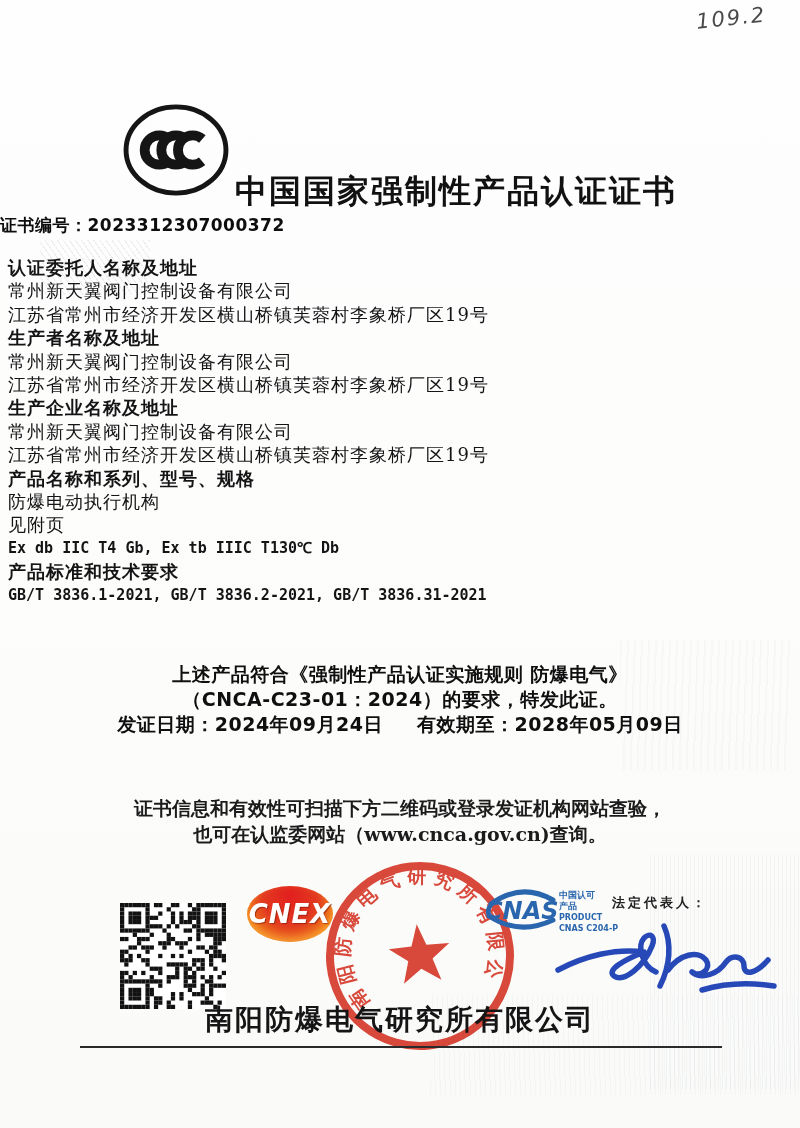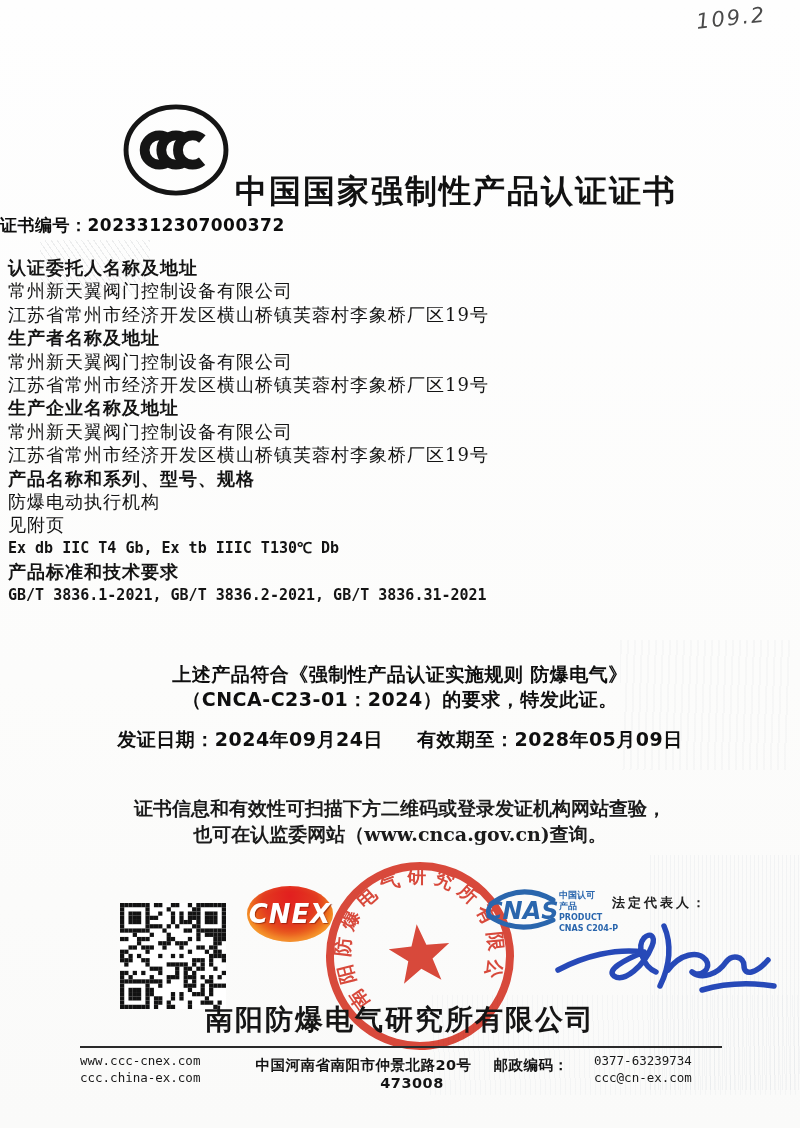--- a/index.html
+++ b/index.html
@@ -36,21 +36,21 @@
     line-height:23.4px;color:#141414;padding-left:8px;}
   .body-block .ln{white-space:nowrap;}
   .body-block .h{font-weight:700;font-size:18px;letter-spacing:1px;}
   .body-block .v{font-weight:400;font-size:18px;letter-spacing:1px;
     font-family:"DejaVu Serif","Liberation Serif",serif;}
   .body-block .m{font-weight:700;font-size:15px;letter-spacing:0;
     font-family:"DejaVu Sans Mono","Liberation Mono",monospace;}
 
   .statement{position:absolute;left:0;top:662px;width:100%;text-align:center;
     font-size:19px;font-weight:700;line-height:24.5px;color:#0f0f0f;letter-spacing:.5px;}
-  .statement .dates{margin-top:16px;text-align:center;}
+  .statement .dates{margin-top:1px;text-align:center;}
   .statement .gap{display:inline-block;width:34px;}
 
   .verify-note{position:absolute;left:0;top:795px;width:100%;text-align:center;
     font-size:19px;font-weight:700;line-height:26px;color:#1b1b1b;
     font-family:"DejaVu Serif","Liberation Serif",serif;}
 
   
   .qr{position:absolute;left:120px;top:903px;width:106px;height:106px;background:#fff;}
   .cnex{position:absolute;left:247px;top:886px;width:86px;height:56px;border-radius:50%;
     background:radial-gradient(ellipse at 50% 18%,#e21f1f 0%,#e23a20 45%,#f07818 75%,#f7a01c 100%);
@@ -464,27 +464,14 @@
       <path d="M 112 14 C 120 32 118 54 108 74"></path>
       <path d="M 116 58 C 128 42 146 38 154 48 C 160 57 148 66 140 60 C 150 68 166 62 174 50 C 180 42 192 44 192 54 C 192 64 204 62 216 48"></path>
       <path d="M 150 78 C 170 72 196 70 222 74"></path>
     </g>
   </svg>
 
   <div class="company-name">南阳防爆电气研究所有限公司</div>
 
   <div class="divider"></div>
 
-  <div class="footer">
-    <div class="col-sites">
-      <div>www.ccc-cnex.com</div>
-      <div>ccc.china-ex.com</div>
-    </div>
-    <div class="col-addr">
-      <span>中国河南省南阳市仲景北路20号</span><span class="sp"></span><span>邮政编码：</span><span>473008</span>
-    </div>
-    <div class="col-contact">
-      <div>0377-63239734</div>
-      <div>ccc@cn-ex.com</div>
-    </div>
-  </div>
 
 </div>
 
 </body></html>

